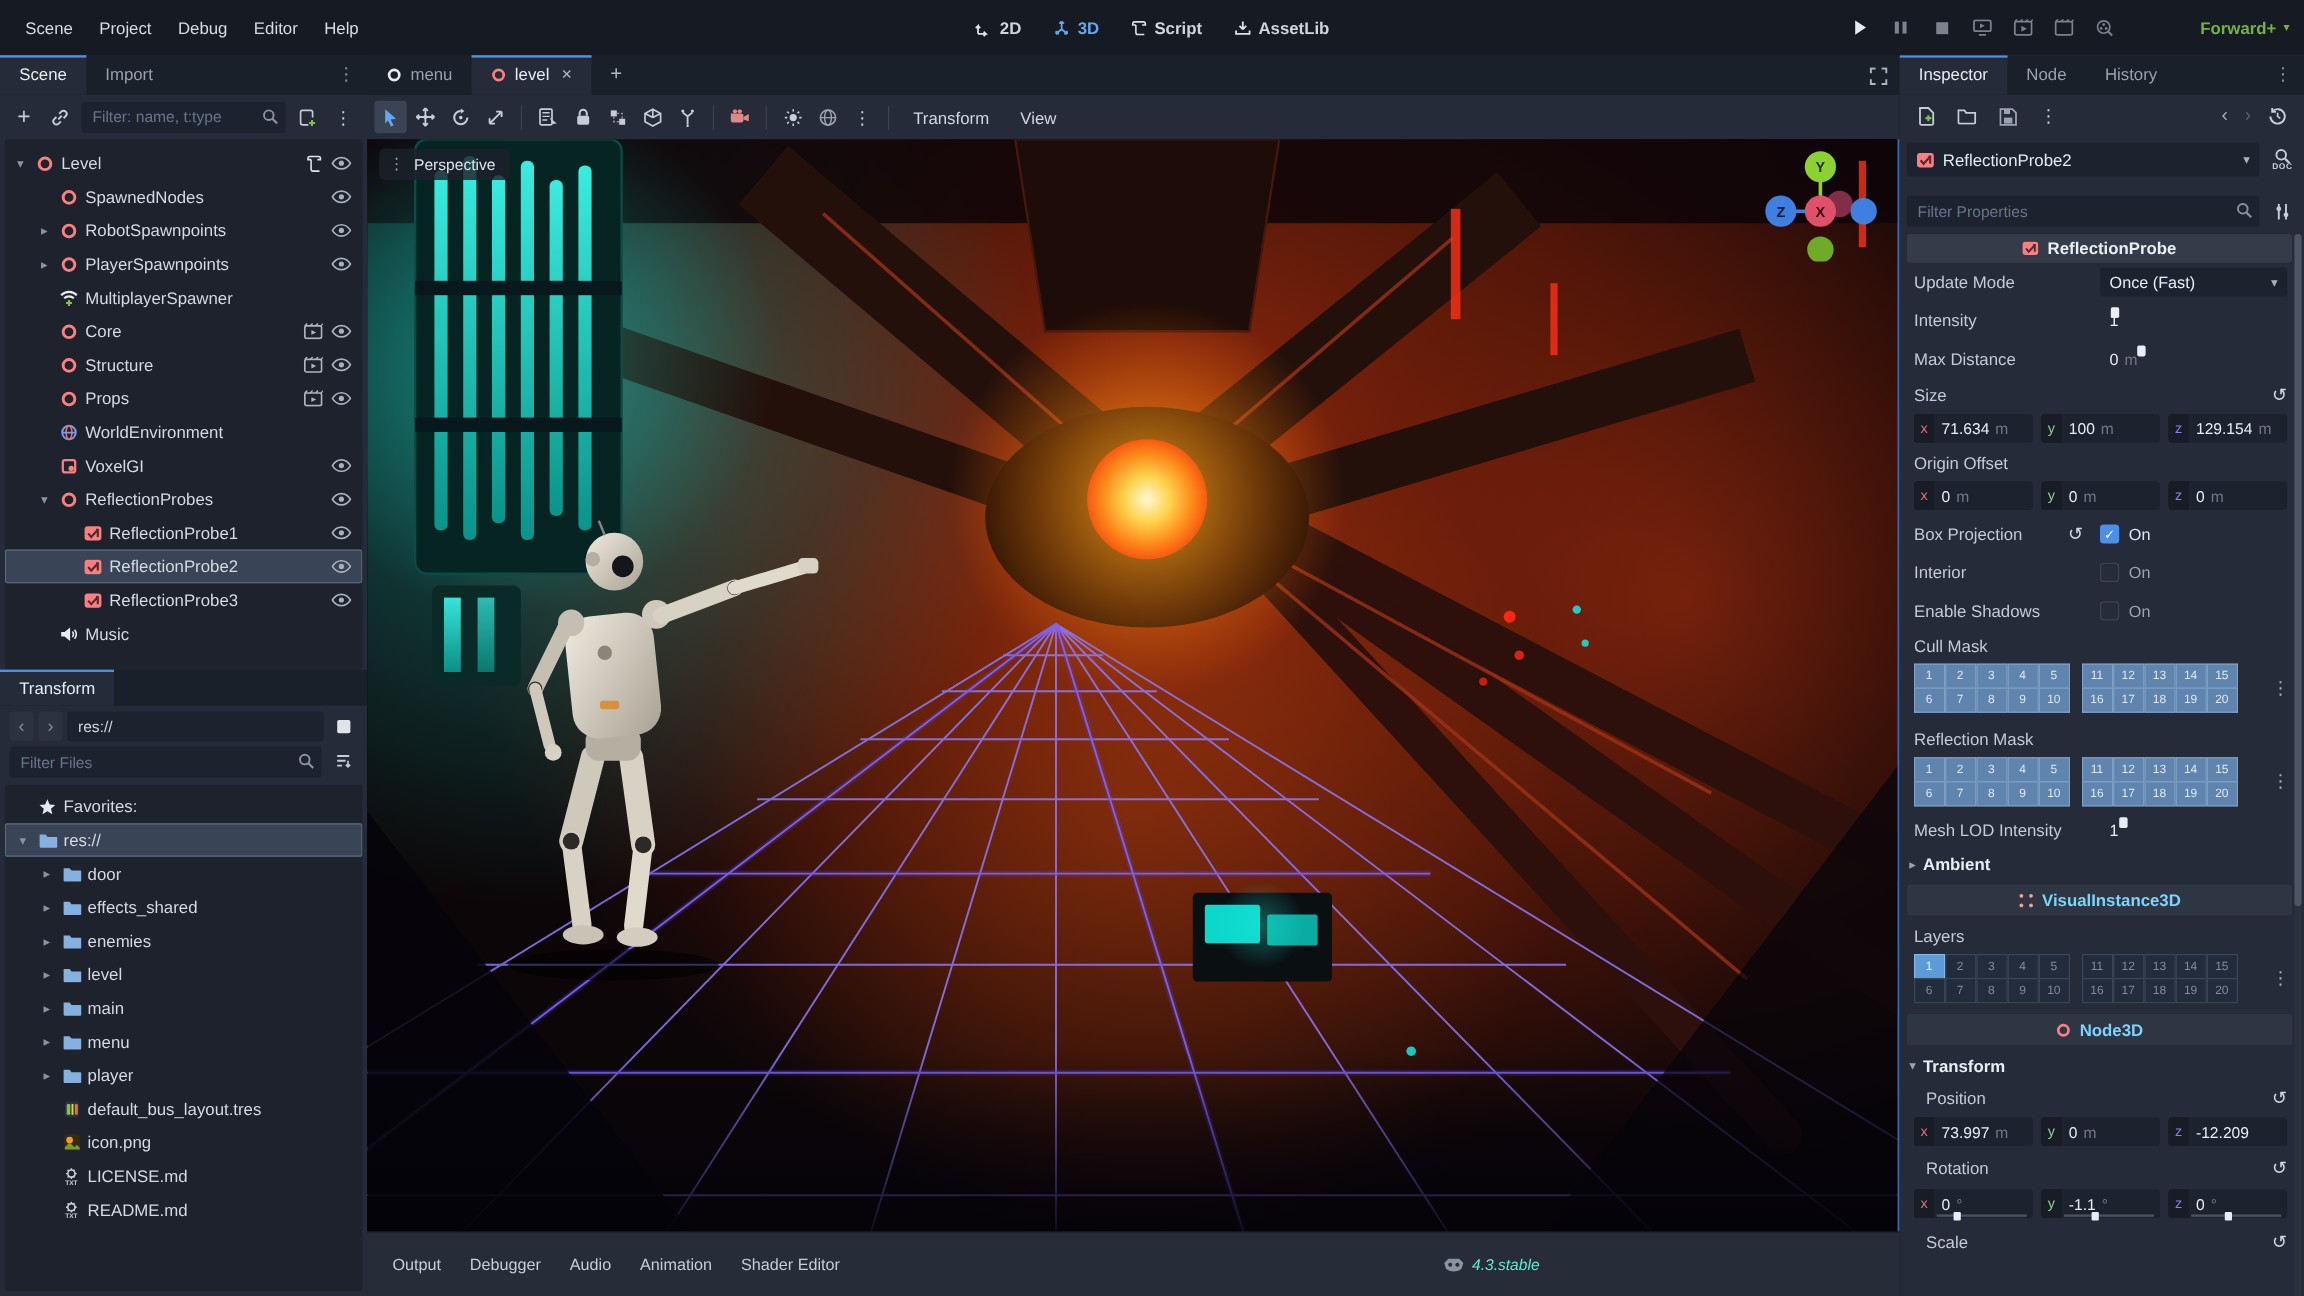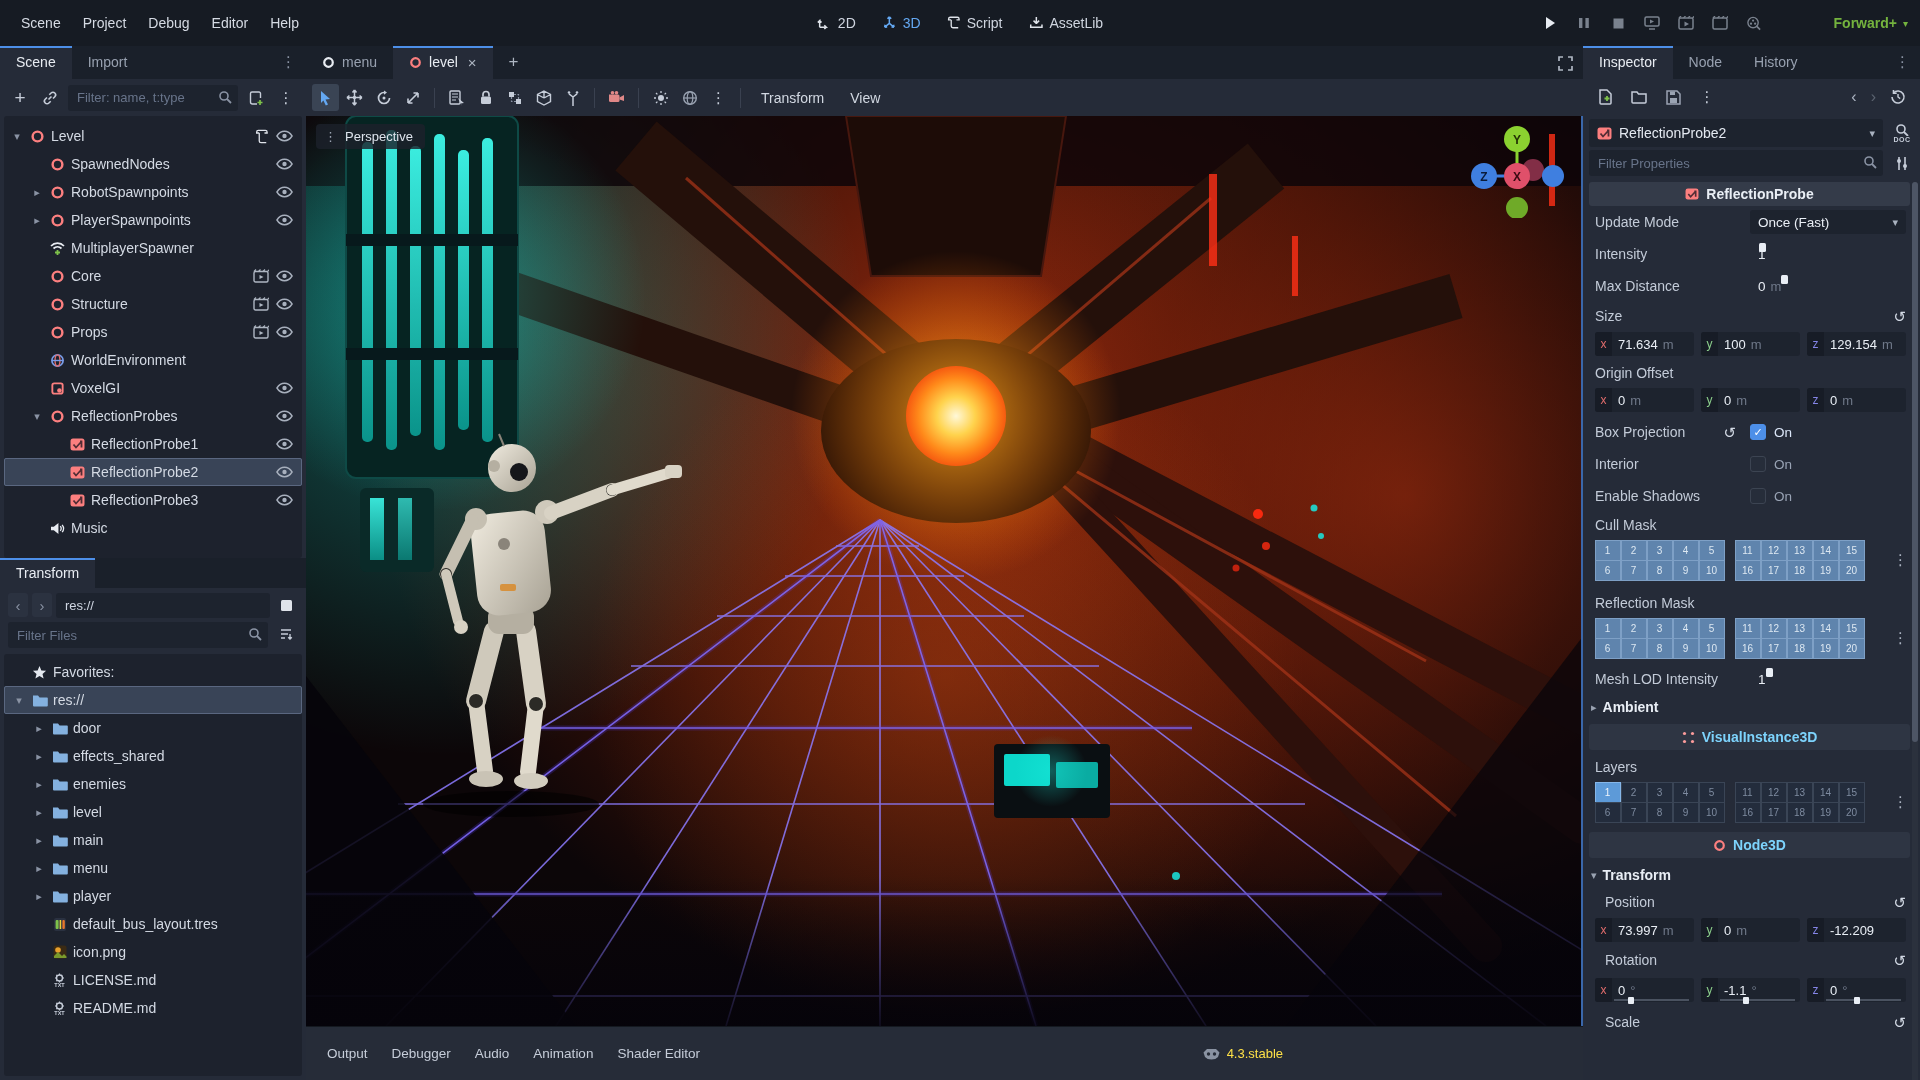--- a/index.html
+++ b/index.html
@@ -6,22 +6,22 @@
   html,body { background:#000; }
   body { font-family:"Liberation Sans","DejaVu Sans",sans-serif; }
   .app { position:relative; width:1920px; height:1080px; background:#21262f; overflow:hidden;
          color:#d9dfe8; font-size:14px; }
 
   
   .menubar { position:absolute; left:0; top:0; width:1920px; height:46px; background:#161b23;
              display:flex; align-items:center; padding:0 10px; }
   .menu-item { padding:6px 11px; color:#d6dbe4; border-radius:3px; cursor:default; }
   .workspaces { position:absolute; left:50%; transform:translateX(-50%); display:flex; gap:6px; align-items:center; }
-  .ws-btn { display:flex; align-items:flex-start; gap:6px; padding:5px 10px; border-radius:3px;
-            color:#cfd5df; font-weight:normal; }
+  .ws-btn { display:flex; align-items:center; gap:6px; padding:5px 10px; border-radius:3px;
+            color:#cfd5df; font-weight:bold; }
   .ws-btn.active { color:#64a8f2; }
   .playback { position:absolute; right:156px; display:flex; gap:14px; align-items:center; }
   .pb-icon { width:20px; height:20px; display:flex; align-items:center; justify-content:center; }
   .renderer { position:absolute; right:12px; display:flex; align-items:center; gap:6px;
               color:#74b33e; font-weight:bold; }
 
   
   .tabbar { display:flex; align-items:flex-end; background:#1a202a; height:33px; position:relative; }
   .tab { padding:7px 16px 8px 16px; color:#98a1b0; display:flex; gap:7px; align-items:center; height:33px; }
   .tab.active { background:#252b38; color:#e8ecf2; border-top:2px solid #4d8fe8; padding-top:5px; }
@@ -68,32 +68,32 @@
 
   .viewport { position:relative; width:1277px; height:910px; background:#0b0709; overflow:hidden;
               border-right:2px solid rgba(75,136,224,.75); }
   .persp-pill { position:absolute; left:10px; top:8px; background:rgba(28,33,43,.82); border-radius:4px;
                 padding:5px 12px 5px 8px; display:flex; gap:8px; align-items:center; color:#dde3ec; font-size:13px; }
   .gizmo { position:absolute; right:14px; top:6px; width:96px; height:96px; }
 
   .bottom-bar { height:54px; background:#262c38; border-top:1px solid #141920; display:flex;
                 align-items:center; padding:0 10px; gap:2px; }
   .bb-btn { padding:8px 11px; color:#c6cdd9; font-size:13.5px; border-radius:3px; }
-  .bb-right { margin-left:auto; display:flex; align-items:center; gap:7px; color:#fde047; font-size:13px;
-              padding-right:290px; }
+  .bb-right { margin-left:auto; display:flex; align-items:center; gap:7px; color:#5eead4; font-size:13px;
+              padding-right:290px;font-style:italic; }
 
   
   .right-dock { position:absolute; left:1583px; top:46px; width:337px; height:1034px; background:#252b38; overflow:hidden; }
   .insp-toolbar { height:36px; display:flex; align-items:center; gap:10px; padding:0 10px; }
   .insp-hist { display:flex; gap:14px; margin-left:auto; color:#aab2c0; font-size:16px; }
   .node-row { margin:4px 6px 0 6px; height:28px; display:flex; align-items:center; gap:7px; }
   .node-select { flex:1; height:28px; background:#1d232e; border-radius:3px; display:flex; align-items:center;
                  gap:7px; padding:0 8px; color:#e4e9f1; }
   .side-icon { width:24px; display:flex; flex-direction:column; align-items:center; color:#c6cdd9; }
-  .insp-filter { margin:3px 6px 0 6px; display:flex; gap:7px; align-items:center;justify-content:space-between; }
+  .insp-filter { margin:16px 6px 0 6px; display:flex; gap:7px; align-items:center;justify-content:space-between; }
   .insp-body { position:relative; margin-top:6px; height:900px; overflow:hidden; }
   .scrolltrack { position:absolute; right:2px; top:0; width:6px; height:900px; background:#2b313d; border-radius:3px; }
   .scrollthumb { position:absolute; right:2px; top:0; width:6px; height:560px; background:#4d5565; border-radius:3px; }
 
   .class-hdr { margin:0 10px 0 6px; height:24px; background:#343b49; border-radius:3px; display:flex;
                align-items:center; justify-content:center; gap:7px; font-weight:bold; color:#e9eef5; }
   .cat-hdr { margin:4px 10px 4px 6px; height:26px; background:#2e3543; border-radius:3px; display:flex;
              align-items:center; justify-content:center; gap:7px; font-weight:bold; color:#7dd3fc; }
   .subsec { height:26px; display:flex; align-items:center; gap:6px; padding:0 8px; font-weight:bold; color:#e9eef5; }
   .subsec .chev { color:#9aa3b2; font-size:11px; }

